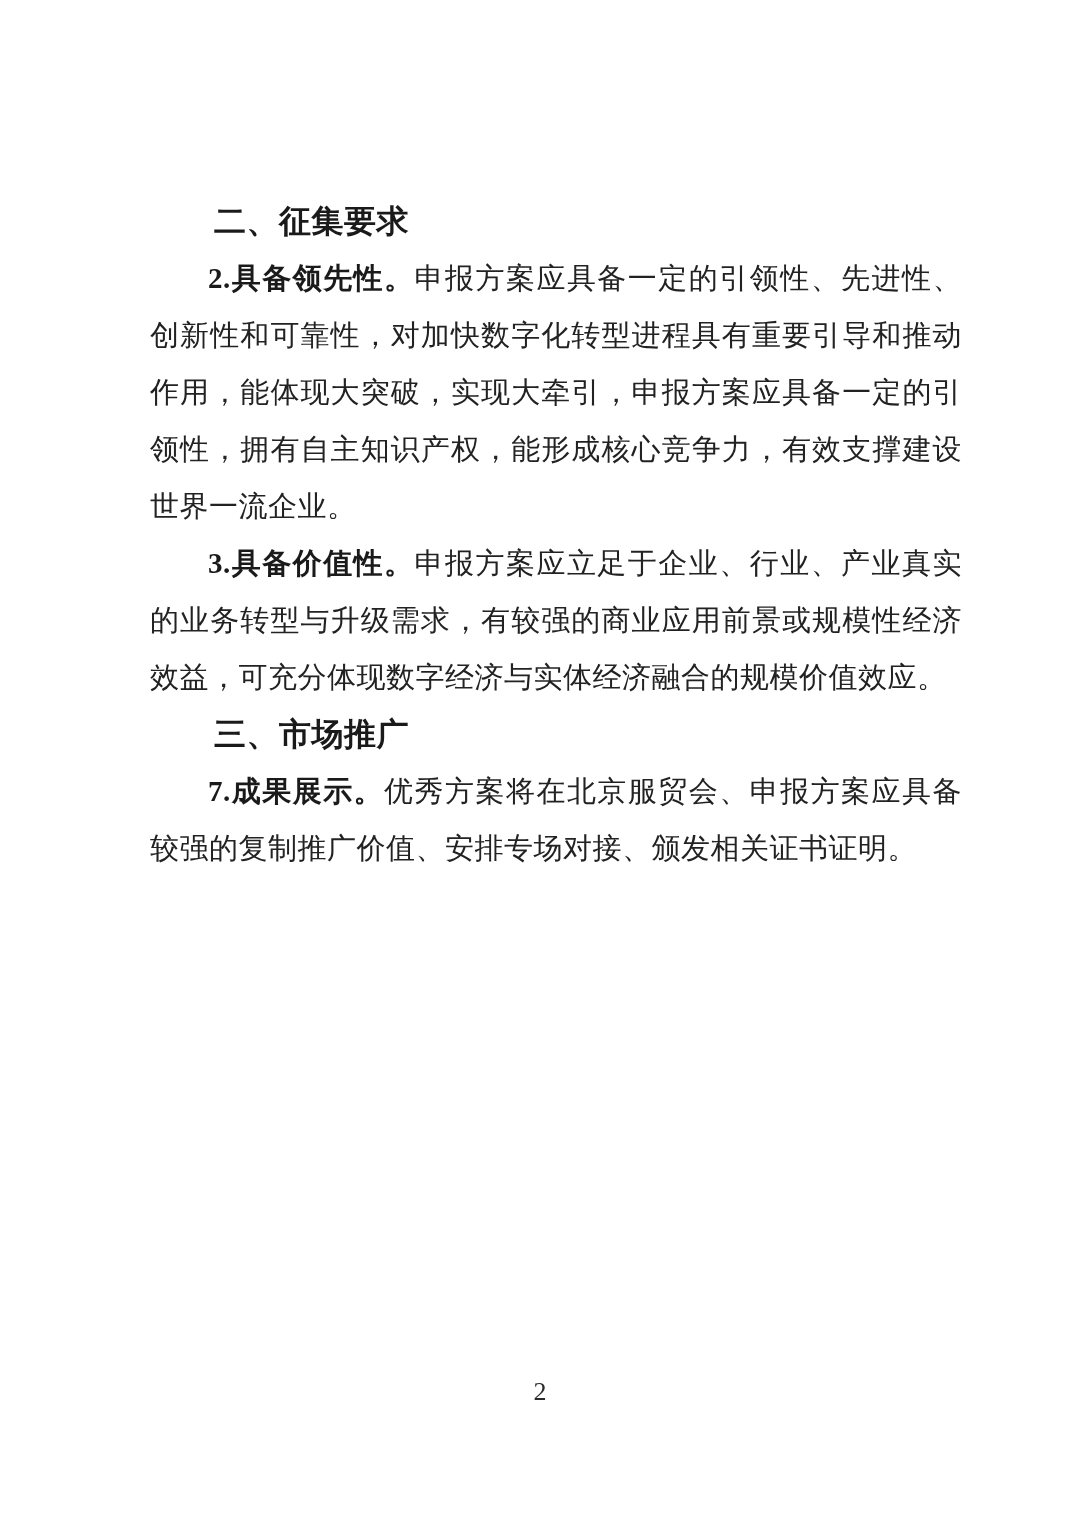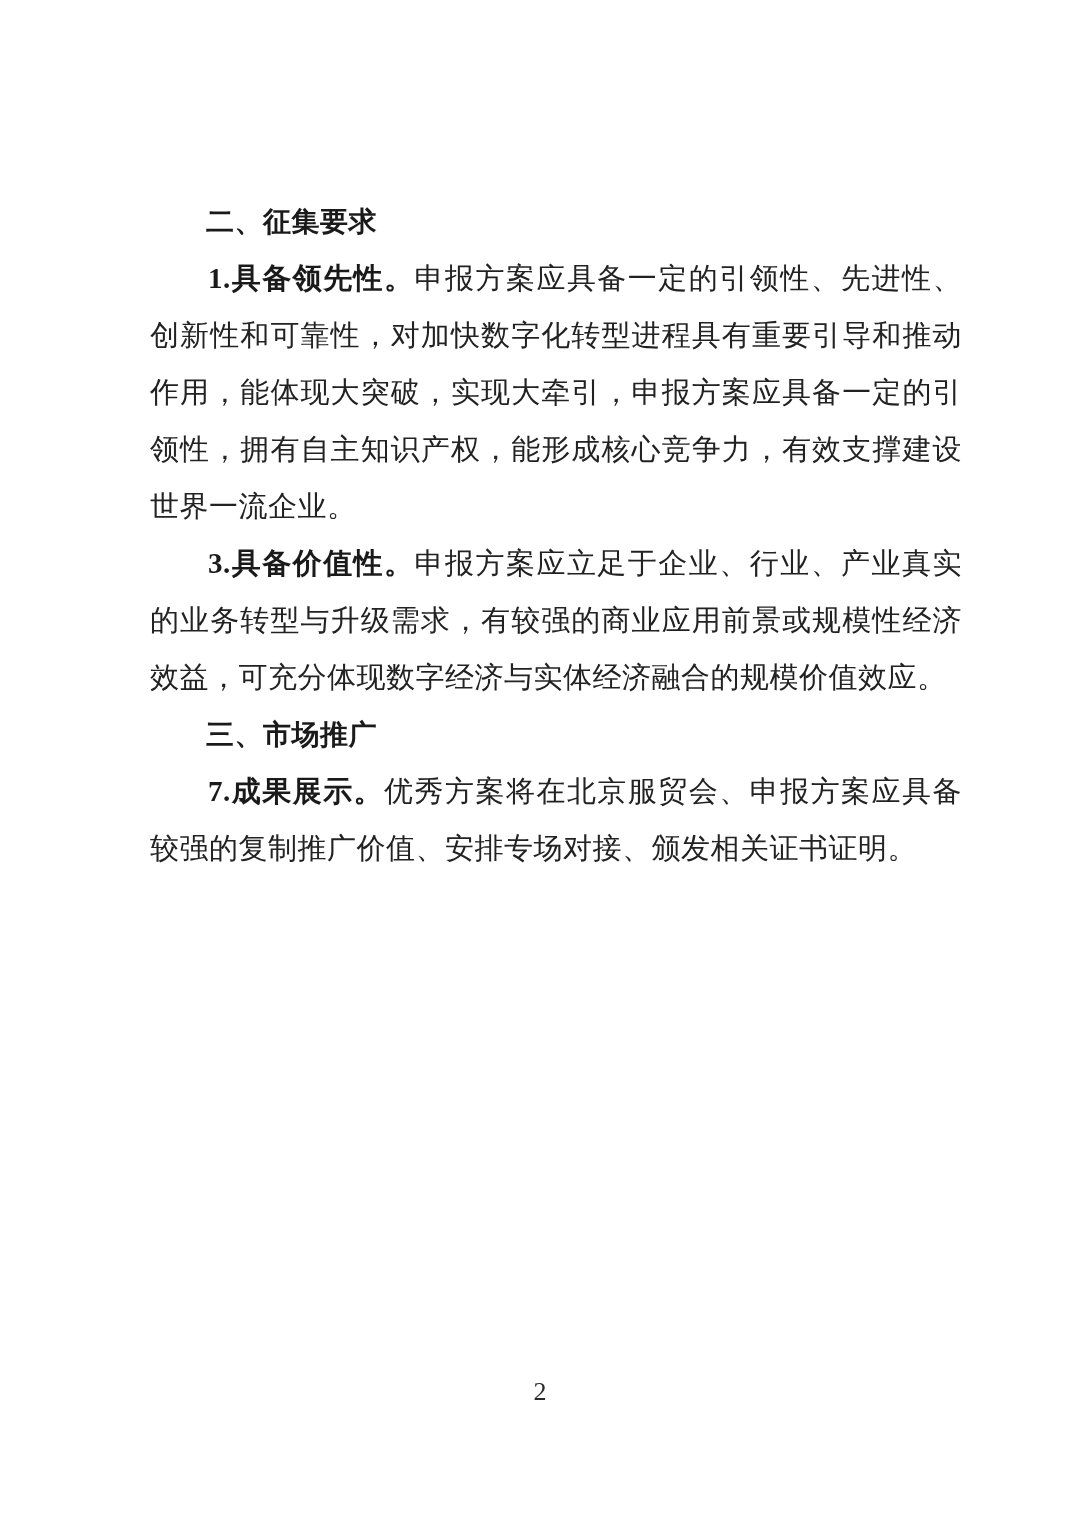--- a/index.html
+++ b/index.html
@@ -29,21 +29,21 @@
     font-size: 29px;
     line-height: 57px;
     color: #222222;
     text-align: justify;
     text-justify: inter-ideograph;
     letter-spacing: 0.5px;
   }
   .sec-heading {
     margin: 0;
     padding: 0;
-    font-size: 28px;
+    font-size: 32px;
     line-height: 57px;
     font-weight: 700;
     color: #1a1a1a;
     text-indent: 2em;
     text-align: left;
   }
   .para {
     margin: 0;
     padding: 0;
     text-indent: 2em;
@@ -64,21 +64,21 @@
   }
 </style>
 </head>
 <body>
 
 <div class="page">
   <div class="doc-content">
 
     <h2 class="sec-heading">二、征集要求</h2>
 
-    <p class="para"><span class="lead">1.具备领先性。</span><span class="body-text">申报方案应具备一定的引领性、先进性、创新性和可靠性，对加快数字化转型进程具有重要引导和推动作用，能体现大突破，实现大牵引，申报方案应具备一定的引领性，拥有自主知识产权，能形成核心竞争力，有效支撑建设世界一流企业。</span></p>
+    <p class="para"><span class="lead">2.具备领先性。</span><span class="body-text">申报方案应具备一定的引领性、先进性、创新性和可靠性，对加快数字化转型进程具有重要引导和推动作用，能体现大突破，实现大牵引，申报方案应具备一定的引领性，拥有自主知识产权，能形成核心竞争力，有效支撑建设世界一流企业。</span></p>
 
     <p class="para"><span class="lead">3.具备价值性。</span><span class="body-text">申报方案应立足于企业、行业、产业真实的业务转型与升级需求，有较强的商业应用前景或规模性经济效益，可充分体现数字经济与实体经济融合的规模价值效应。</span></p>
 
 
     <h2 class="sec-heading">三、市场推广</h2>
 
     <p class="para"><span class="lead">7.成果展示。</span><span class="body-text">优秀方案将在北京服贸会、申报方案应具备较强的复制推广价值、安排专场对接、颁发相关证书证明。</span></p>
 
 
   </div>

